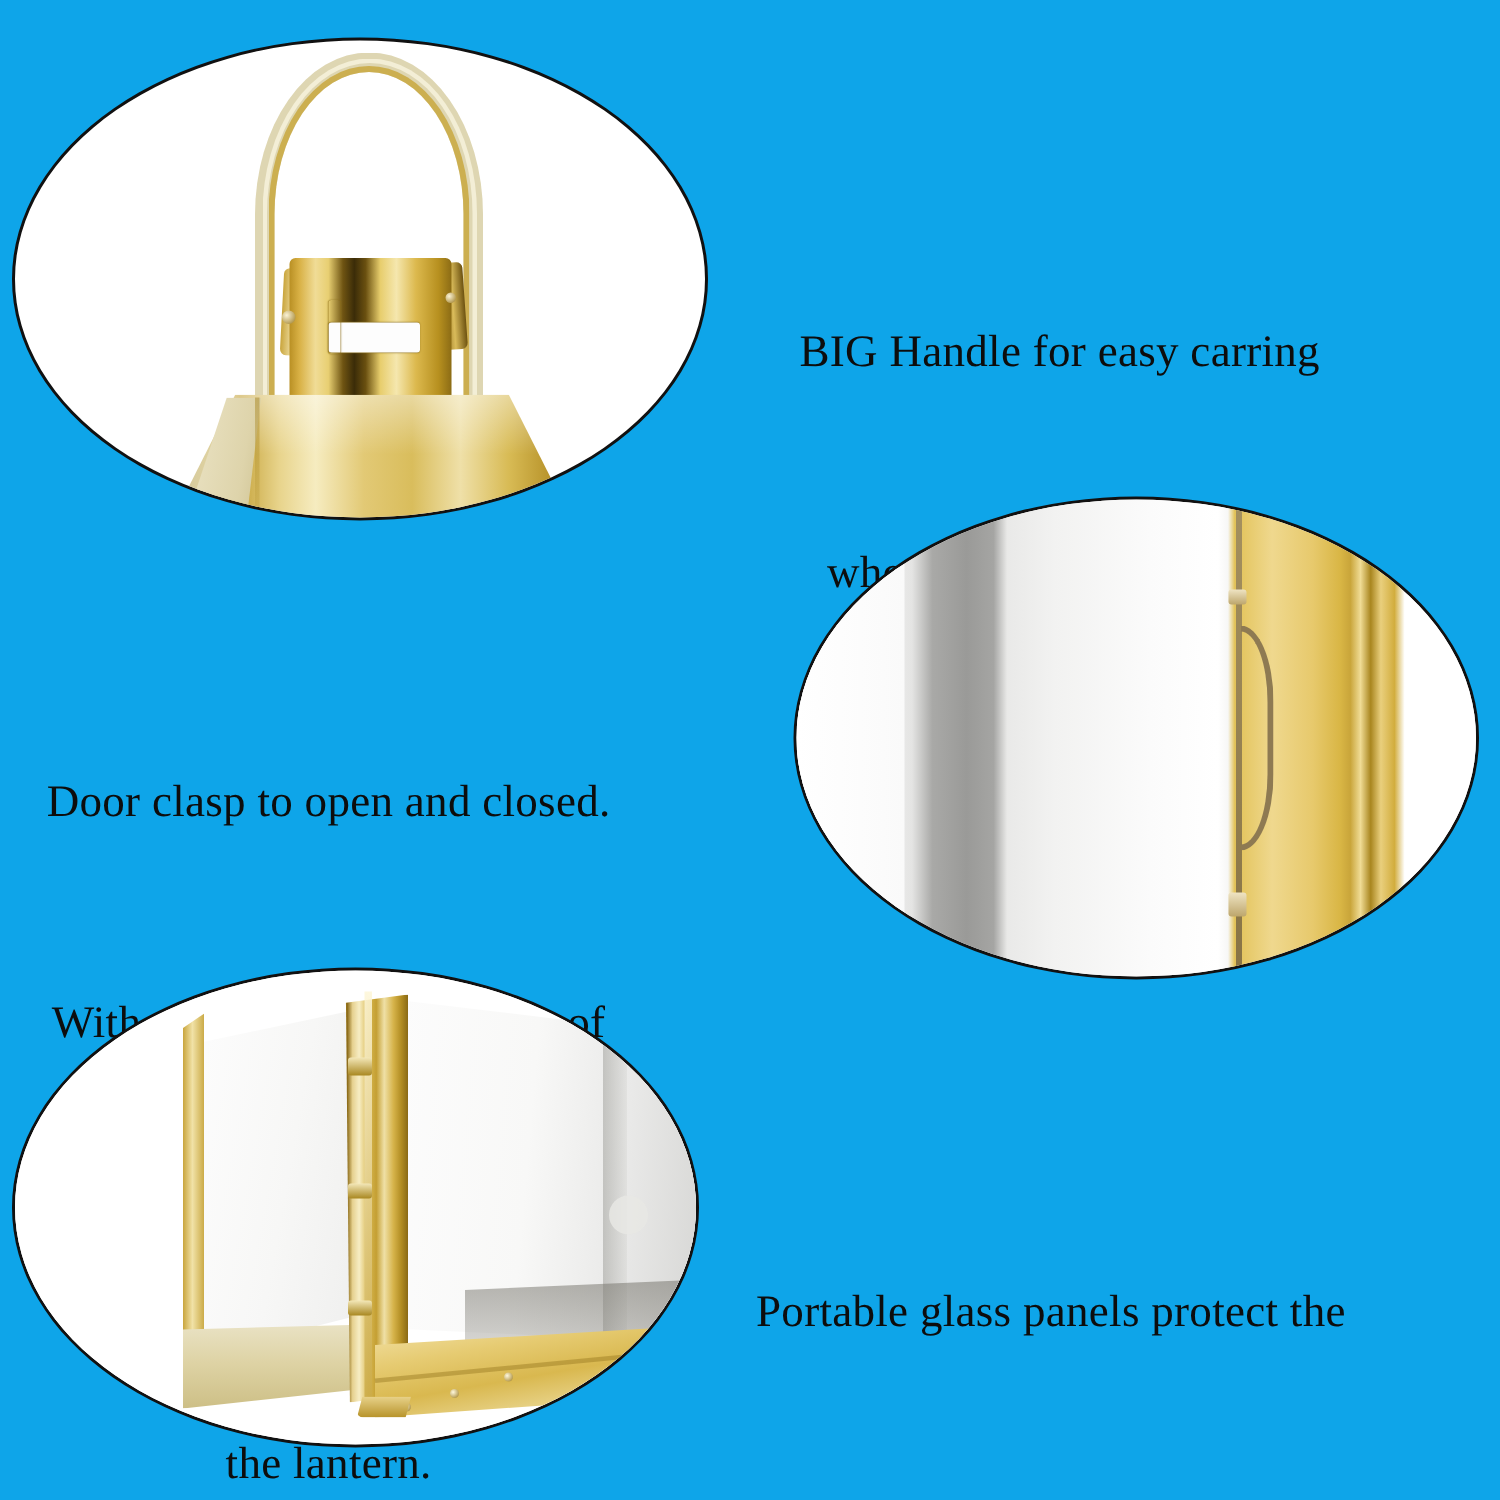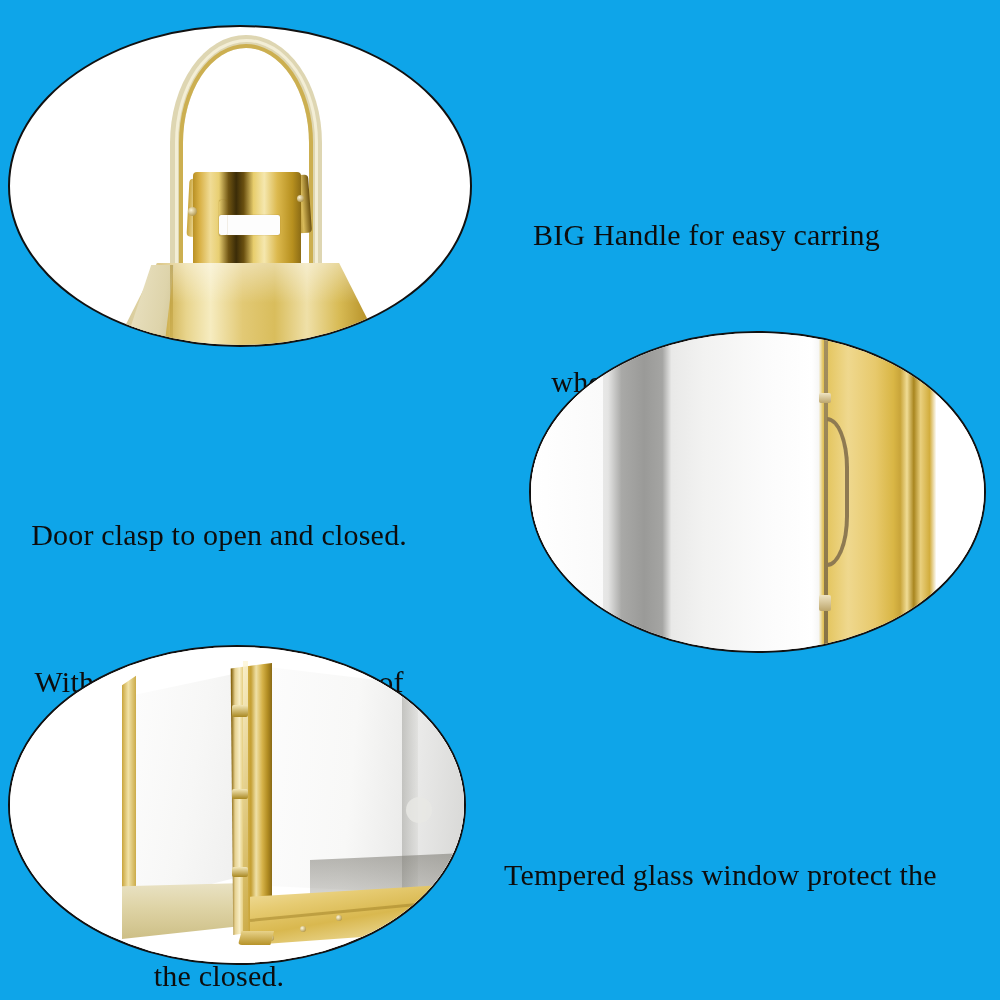--- a/index.html
+++ b/index.html
@@ -351,21 +351,21 @@
   <div class="callout" id="text-handle">
     <span class="line">BIG Handle for easy carring</span>
     <span class="line">when walking or hanging</span>
     <span class="line">Portable to move on.</span>
   </div>
 
   <div class="callout" id="text-door">
     <span class="line">Door clasp to open and closed.</span>
     <span class="line">With a clasp in the one side of</span>
     <span class="line">the window,you can easy to open</span>
-    <span class="line">the closed.</span>
+    <span class="line">the lantern.</span>
   </div>
 
   <div class="photo-ellipse" id="photo-clasp">
     <div class="photo-inner">
       <div class="glass-bands"></div>
       <div class="glass-left-cap"></div>
       <div class="clasp-stem"></div>
       <div class="clasp-hook"></div>
       <div class="clasp-pin top"></div>
       <div class="clasp-pin"></div>
@@ -392,18 +392,18 @@
       <div class="lan-right-base"></div>
       <div class="lan-base-seam"></div>
       <div class="lan-base-rivet r1"></div>
       <div class="lan-base-rivet r2"></div>
       <div class="lan-base-rivet r3"></div>
       <div class="lan-foot"></div>
     </div>
   </div>
 
   <div class="callout" id="text-glass">
-    <span class="line">Tempered glass window protect the</span>
+    <span class="line">Portable glass panels protect the</span>
     <span class="line">decorative lights from external</span>
     
   </div>
 
 </div>
 
 </body></html>

